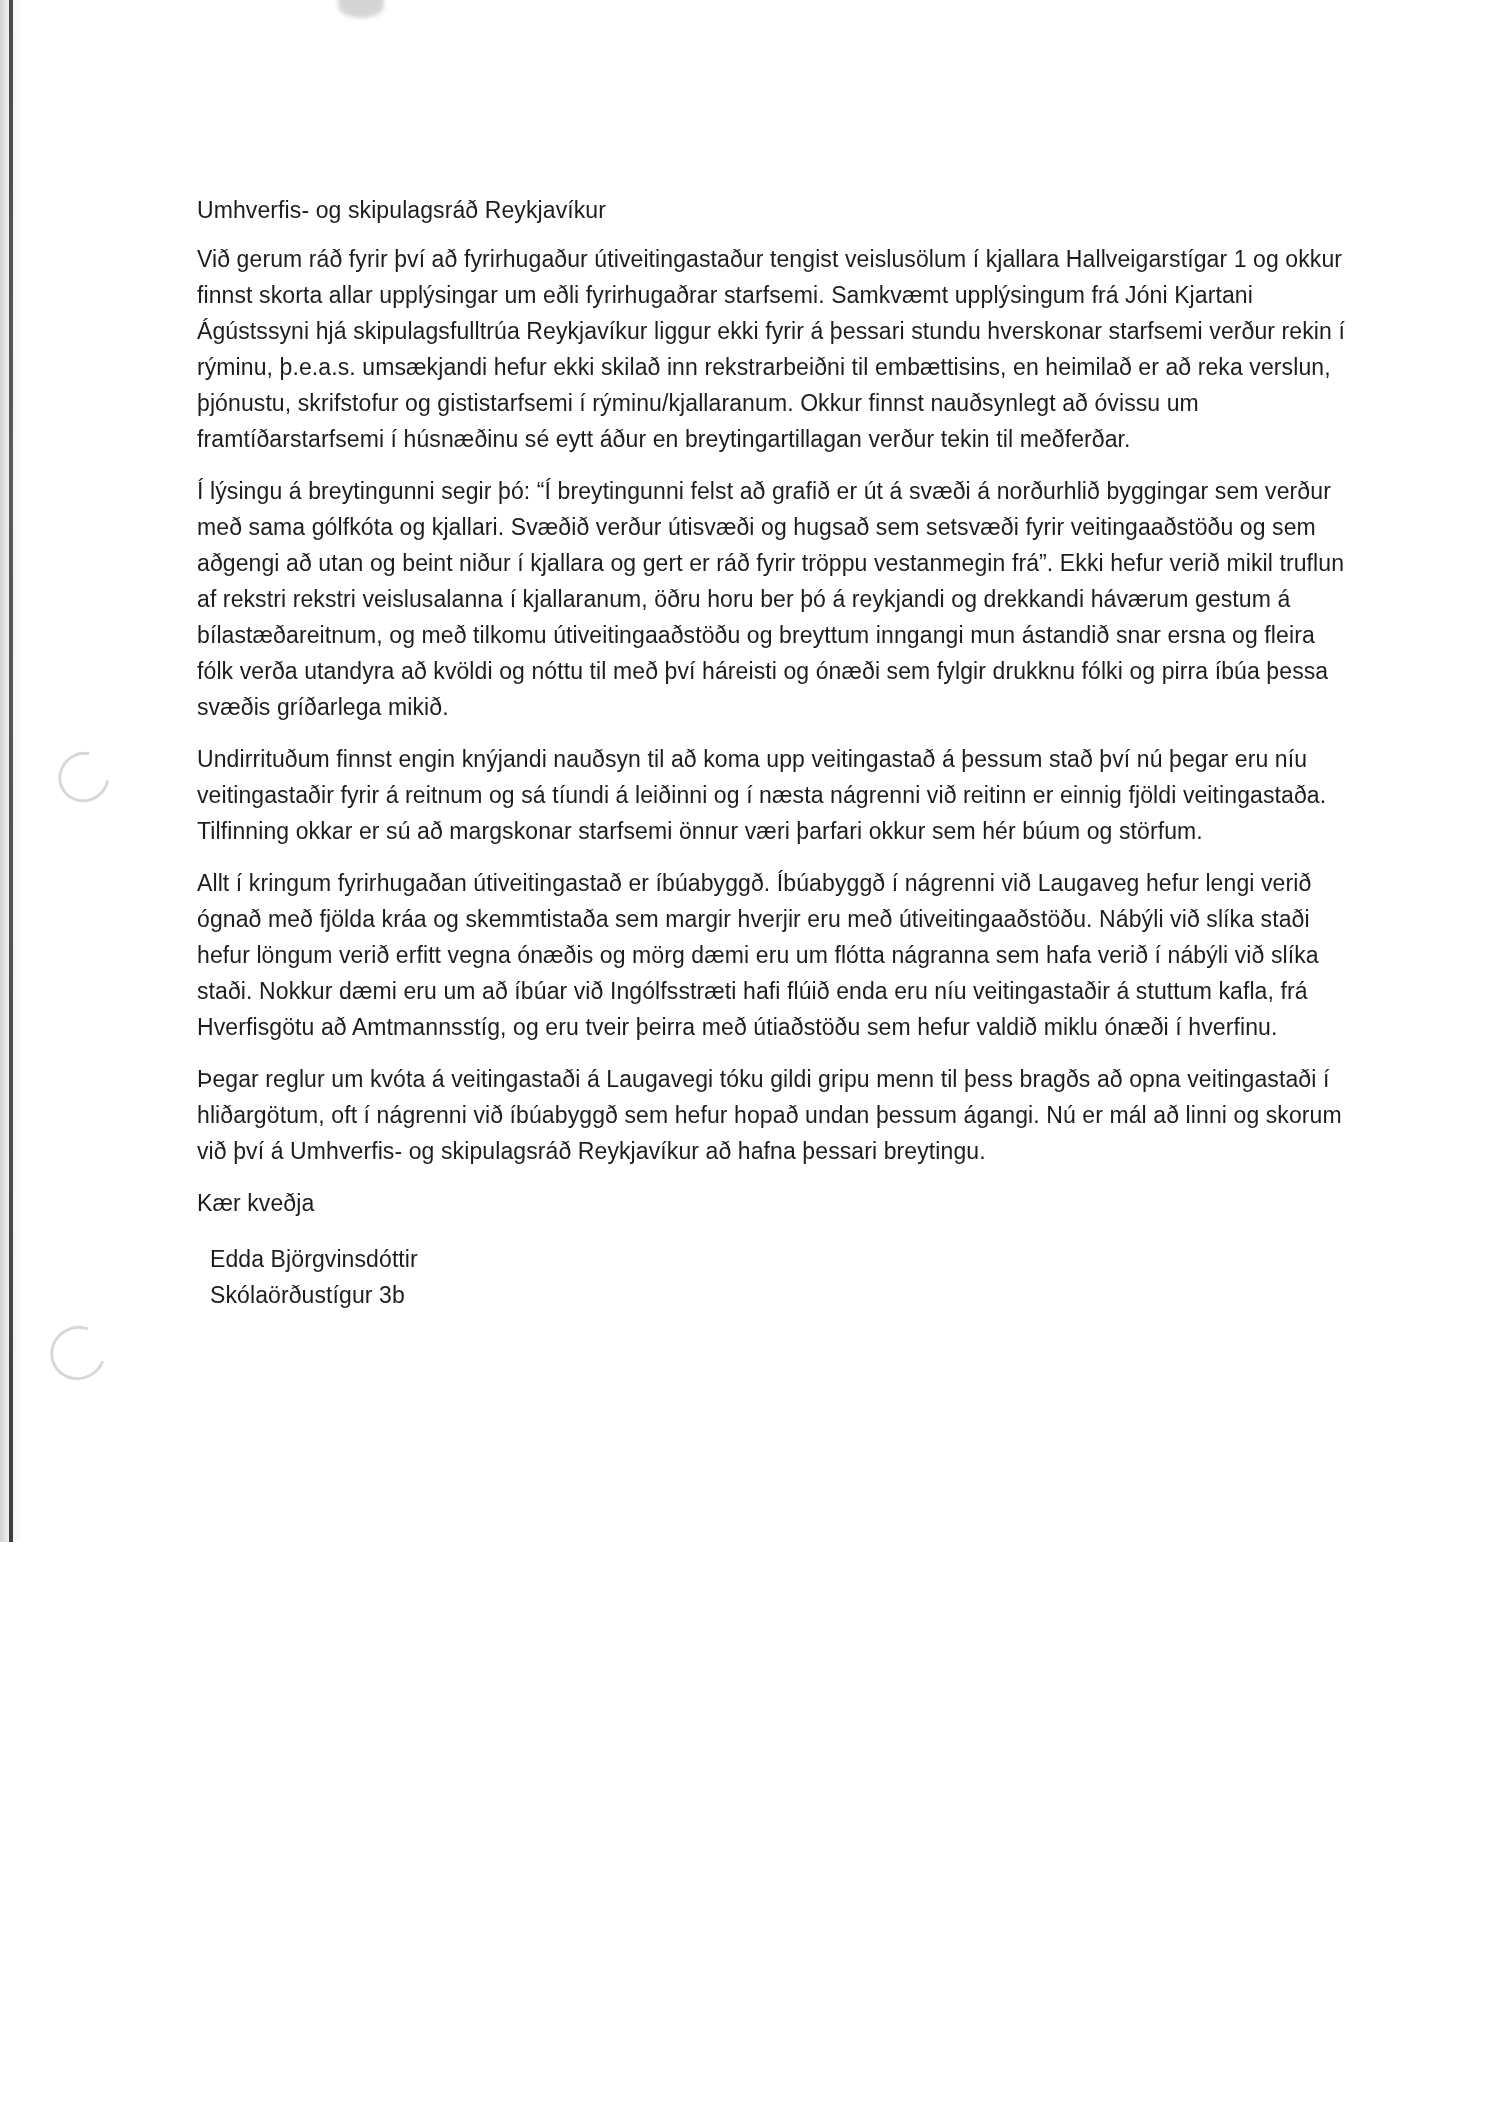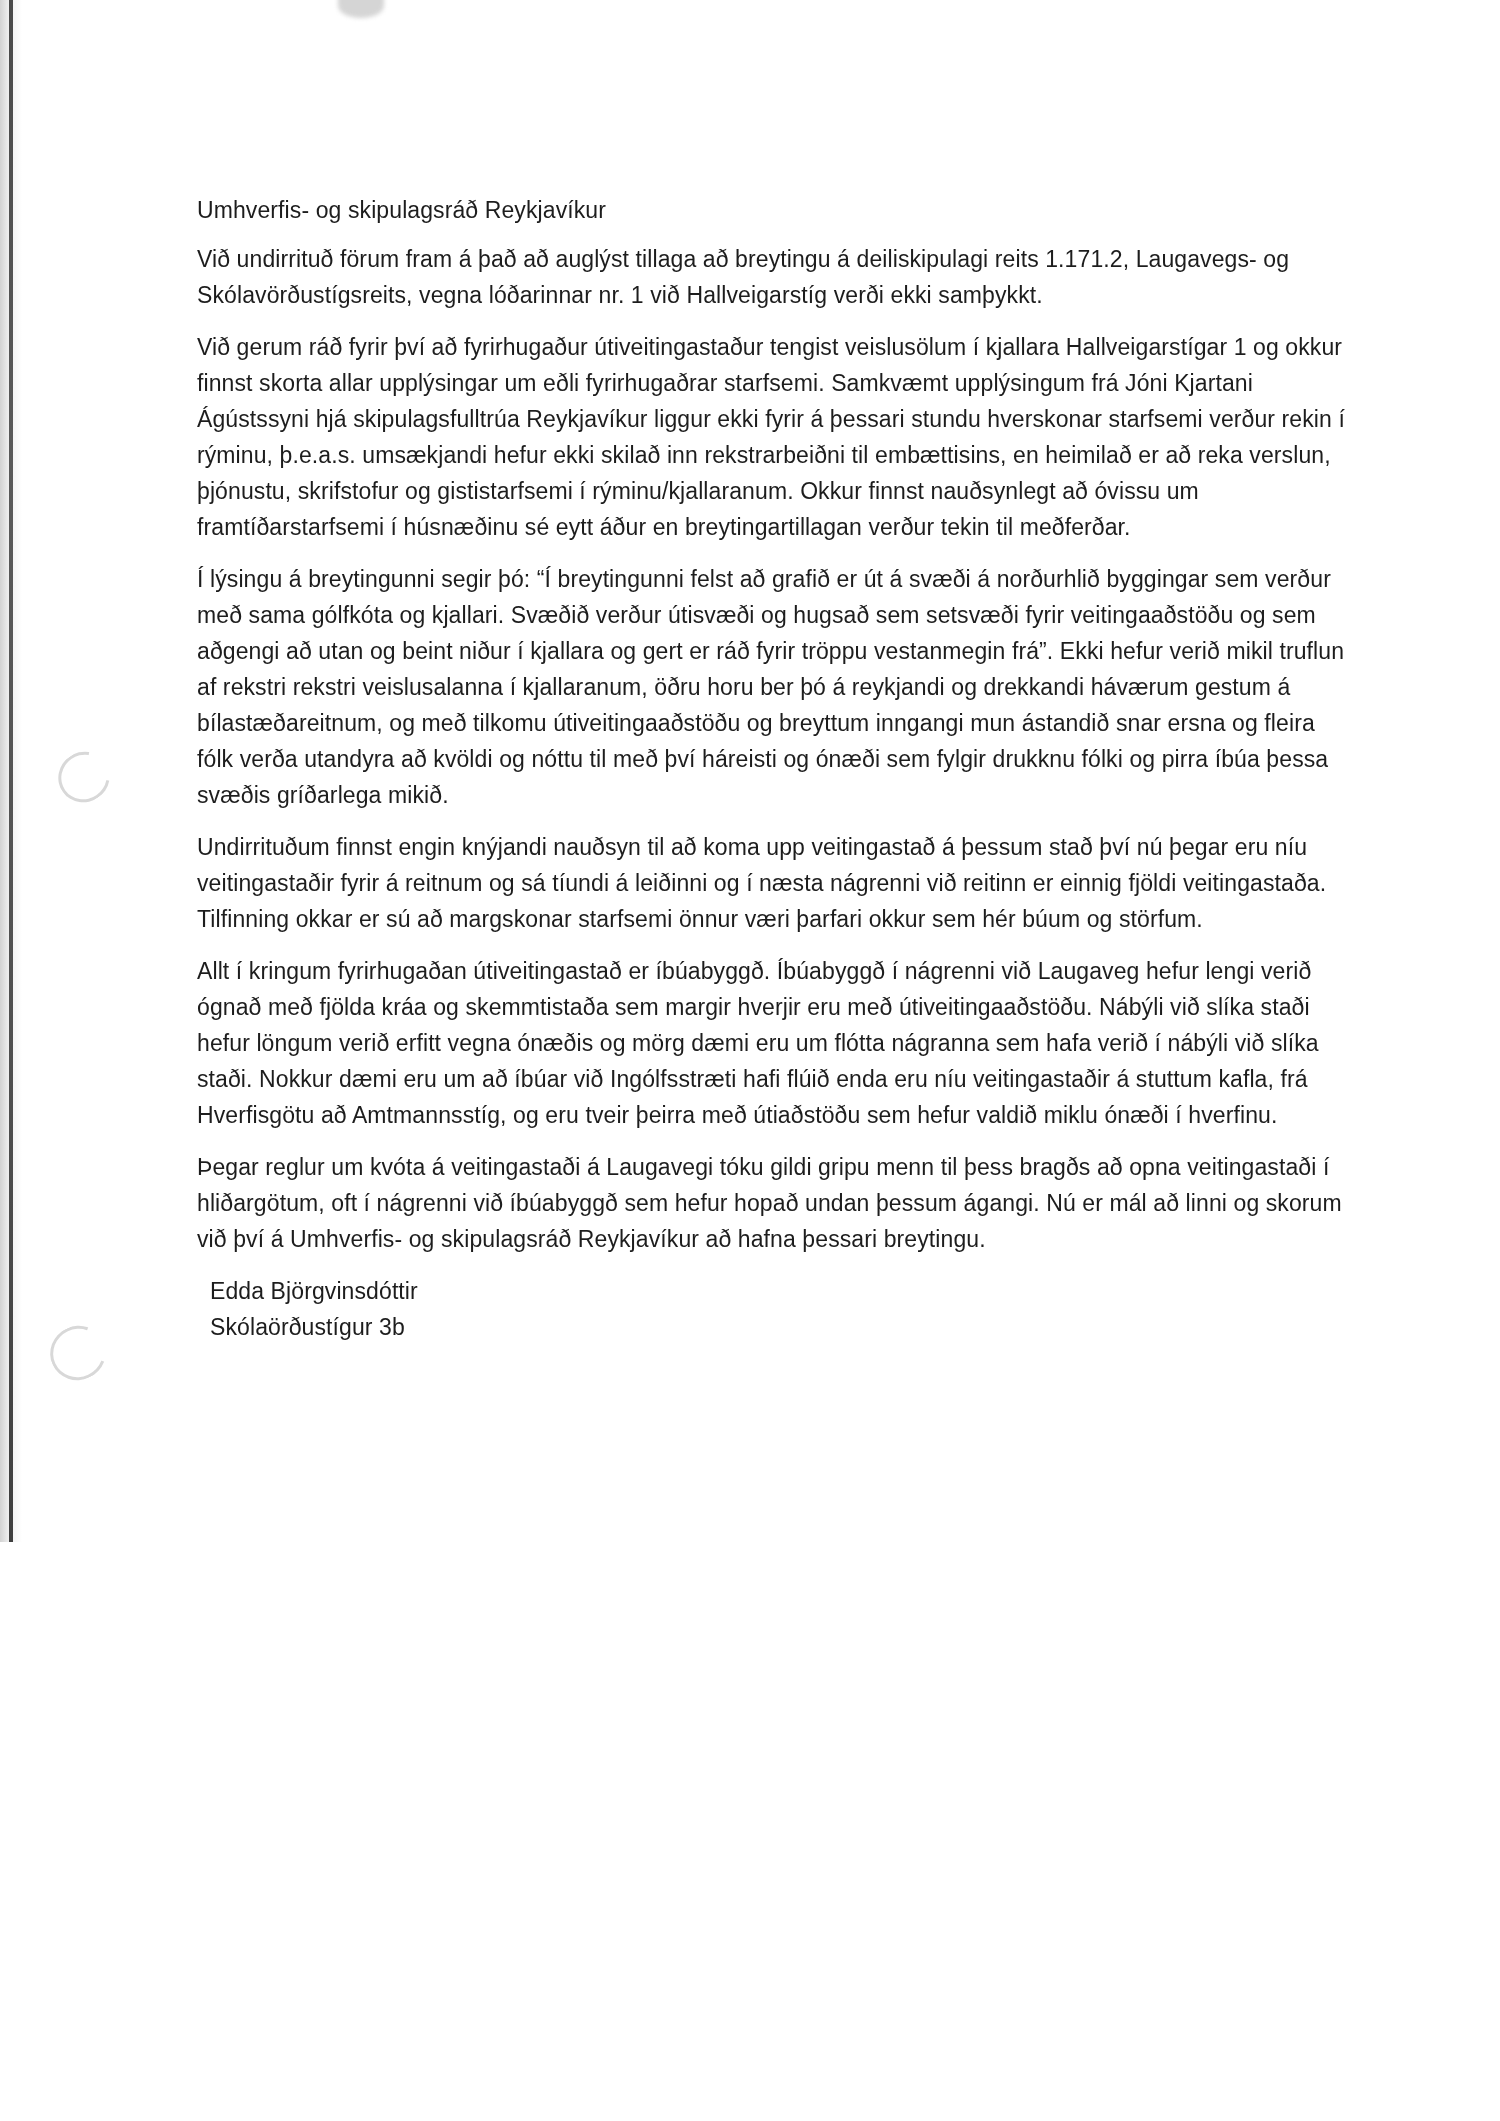--- a/index.html
+++ b/index.html
@@ -89,27 +89,27 @@
   <div class="scan-smudge"></div>
   <div class="punch-hole hole-1"></div>
   <div class="punch-hole hole-2"></div>
 
   <div class="content">
 
     <div class="recipient-block">
       <div>Umhverfis- og skipulagsráð Reykjavíkur</div>
     </div>
 
-    <p class="para">Við undirrituð förum fram á það að auglýst tillaga að breytingu á deiliskipulagi reits 1.171.2, Laugavegs- og Skólavörðustígsreits, vegna lóðarinnar nr. 1 við Hallveigarstíg verði ekki samþykkt.</p>
     <p class="para">Við gerum ráð fyrir því að fyrirhugaður útiveitingastaður tengist veislusölum í kjallara Hallveigarstígar 1  og okkur finnst skorta allar upplýsingar um eðli fyrirhugaðrar starfsemi. Samkvæmt upplýsingum frá Jóni Kjartani Ágústssyni hjá skipulagsfulltrúa Reykjavíkur liggur ekki fyrir á þessari stundu hverskonar starfsemi verður rekin í rýminu, þ.e.a.s. umsækjandi hefur ekki skilað inn rekstrarbeiðni til embættisins, en heimilað er að reka verslun, þjónustu, skrifstofur og gististarfsemi í rýminu/kjallaranum. Okkur finnst nauðsynlegt að óvissu um framtíðarstarfsemi í húsnæðinu sé eytt áður en breytingartillagan verður tekin til meðferðar.</p>
     <p class="para">Í lýsingu á breytingunni segir þó: “Í breytingunni felst að grafið er út á svæði á norðurhlið byggingar sem verður með sama gólfkóta og kjallari. Svæðið verður útisvæði og hugsað sem setsvæði fyrir veitingaaðstöðu og sem aðgengi að utan og beint niður í kjallara og gert er ráð fyrir tröppu vestanmegin frá”. Ekki hefur verið mikil truflun af rekstri rekstri veislusalanna í kjallaranum, öðru horu ber þó á reykjandi og drekkandi háværum gestum á bílastæðareitnum, og með tilkomu útiveitingaaðstöðu og breyttum inngangi mun ástandið snar ersna og fleira fólk verða utandyra að kvöldi og nóttu til með því háreisti og ónæði sem fylgir drukknu fólki og pirra íbúa þessa svæðis gríðarlega mikið.</p>
     <p class="para">Undirrituðum finnst engin knýjandi nauðsyn til að koma upp veitingastað á þessum stað því nú þegar eru níu veitingastaðir fyrir á reitnum og sá tíundi á leiðinni og í næsta nágrenni við reitinn er einnig fjöldi veitingastaða. Tilfinning okkar er sú að margskonar starfsemi önnur væri þarfari okkur sem hér búum og störfum.</p>
     <p class="para">Allt í kringum fyrirhugaðan útiveitingastað er íbúabyggð. Íbúabyggð í nágrenni við Laugaveg hefur lengi verið ógnað með fjölda kráa og skemmtistaða sem margir hverjir eru með útiveitingaaðstöðu. Nábýli við slíka staði hefur löngum verið erfitt vegna ónæðis og mörg dæmi eru um flótta nágranna sem hafa verið í nábýli við slíka staði. Nokkur dæmi eru um að íbúar við Ingólfsstræti hafi flúið enda eru níu veitingastaðir á stuttum kafla, frá Hverfisgötu að Amtmannsstíg, og eru tveir þeirra með útiaðstöðu sem hefur valdið miklu ónæði í hverfinu.</p>
     <p class="para">Þegar reglur um kvóta á veitingastaði á Laugavegi tóku gildi gripu menn til þess bragðs að opna veitingastaði í hliðargötum, oft í nágrenni við íbúabyggð sem hefur hopað undan þessum ágangi. Nú er mál að linni og skorum við því á Umhverfis- og skipulagsráð Reykjavíkur að hafna þessari breytingu.</p>
 
+    <p class="closing">Kær kveðja</p>
 
     <div class="signature-block">
       <div>Edda Björgvinsdóttir</div>
       <div>Skólaörðustígur 3b</div>
     </div>
 
   </div>
 </div>
 
 </body></html>

